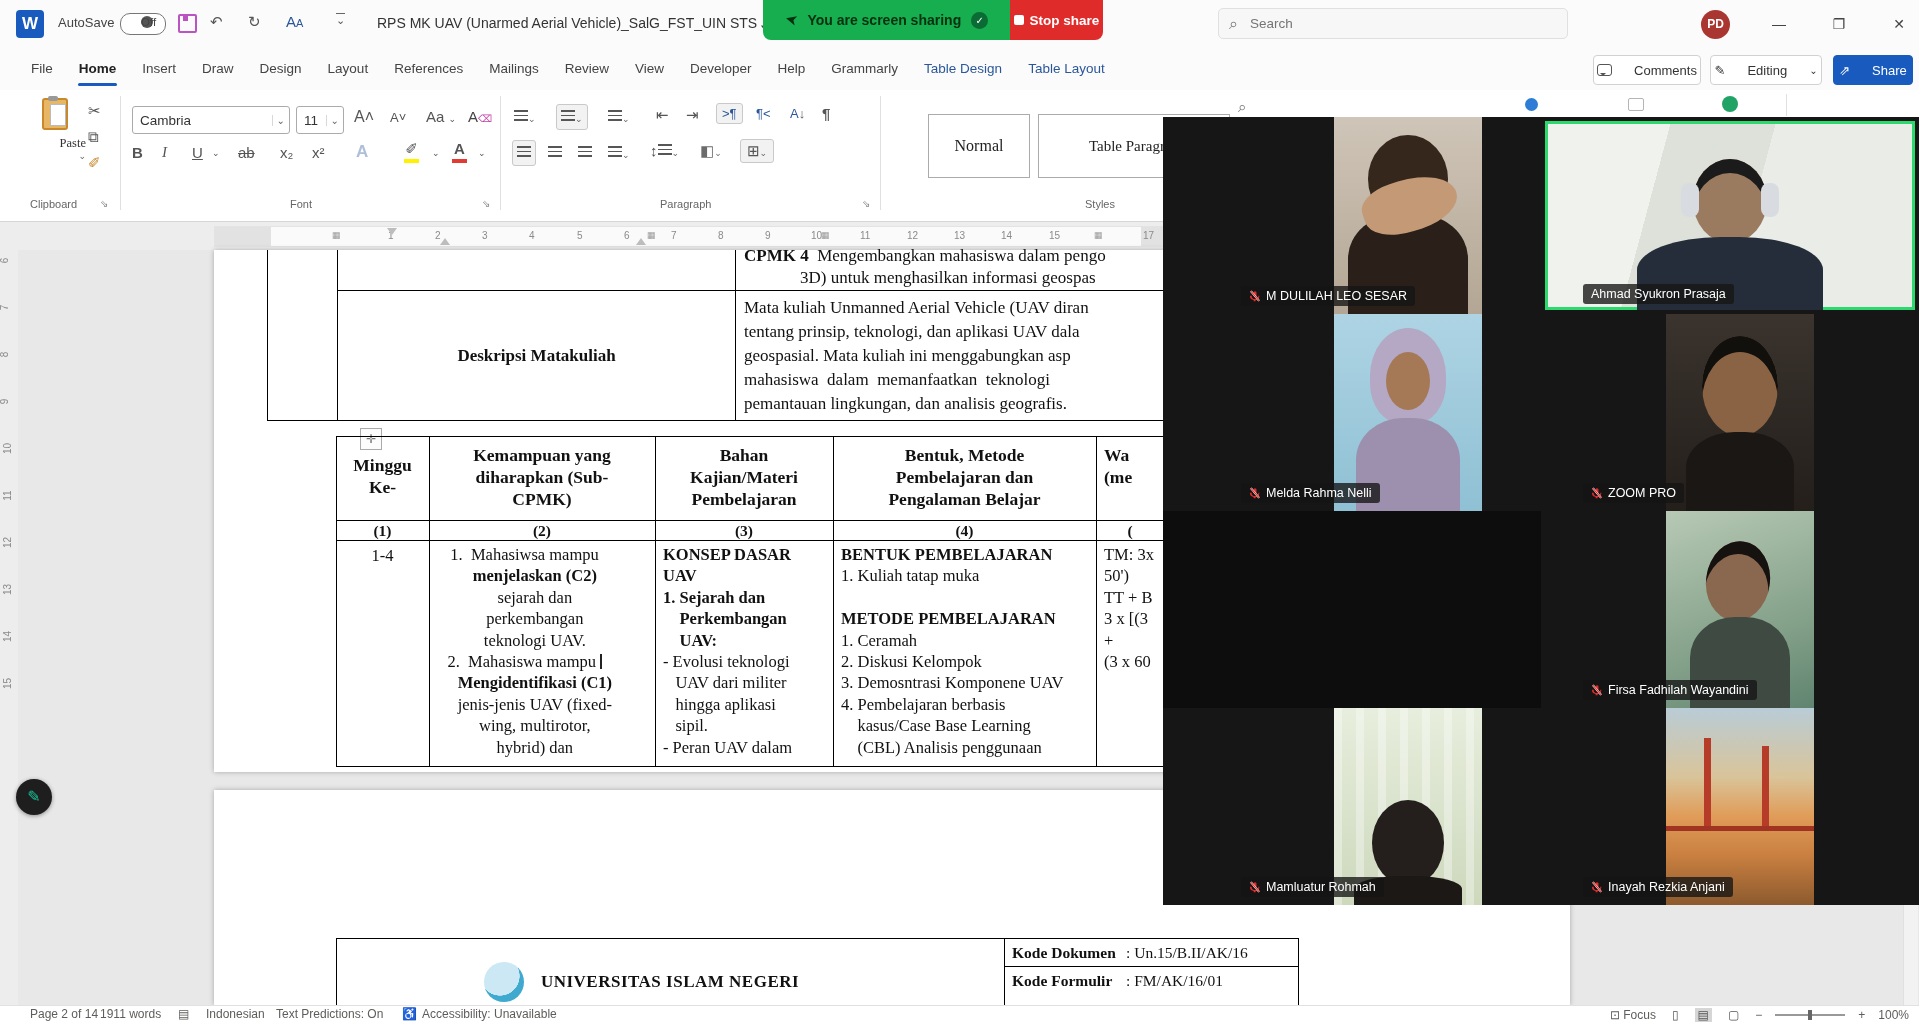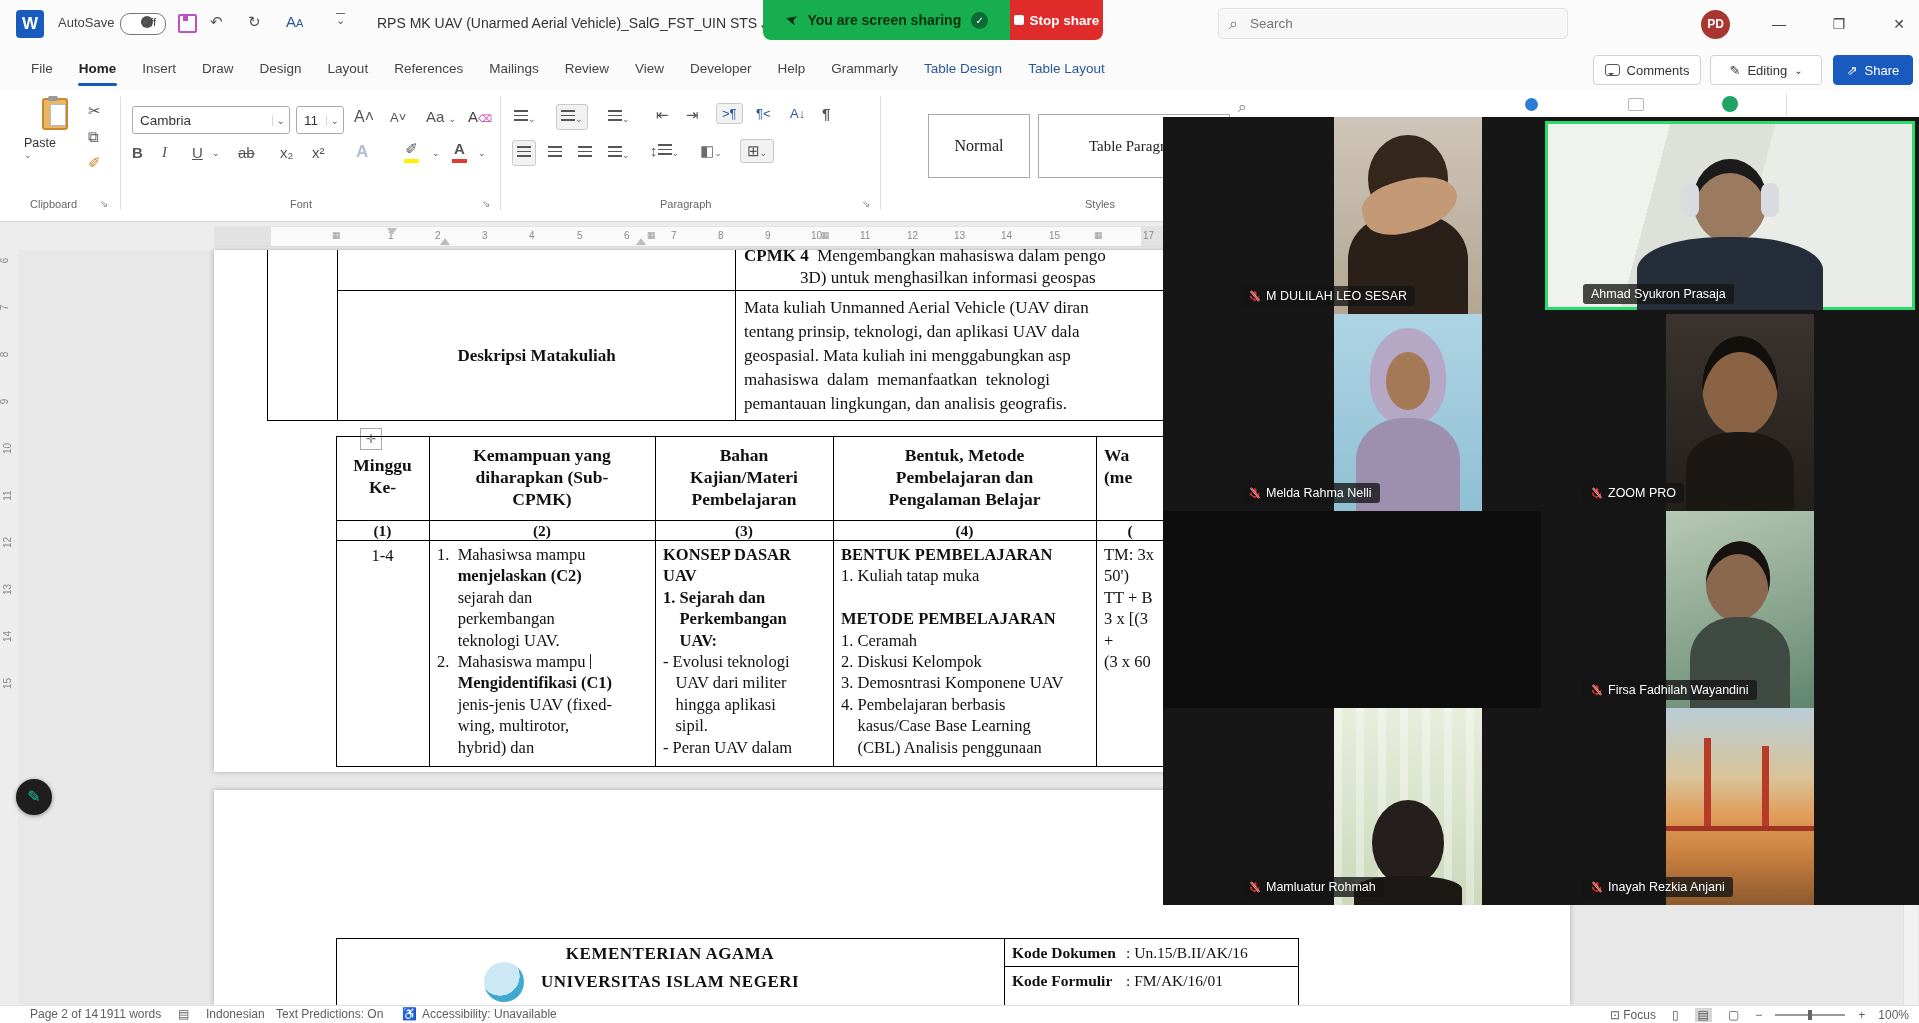--- a/index.html
+++ b/index.html
@@ -35,21 +35,21 @@
               display:flex;align-items:center;justify-content:center;gap:6px;z-index:60;cursor:pointer;}
   .banner-red .stopsq{width:10px;height:10px;background:#fff;border-radius:2px;}
   .banner-red .stoplbl{color:#fff;font-weight:bold;font-size:13.5px;}
   
   .tabsrow{left:0;top:48px;width:1919px;height:42px;background:#FBFBFB;display:flex;align-items:center;}
   .tab{padding:0 13px;font-size:13.5px;color:#444;height:42px;line-height:42px;position:relative;cursor:pointer;}
   .tab.active{color:#222;font-weight:bold;}
   .tab.active:after{content:"";position:absolute;left:12px;right:12px;bottom:4px;height:3px;background:#185ABD;border-radius:2px;}
   .tab.ctx{color:#2B579A;}
   .chip{top:55px;height:30px;border:1px solid #D1D1D1;border-radius:4px;background:#fff;display:flex;
-        align-items:center;justify-content:center;gap:7px;font-size:13px;color:#333;box-sizing:border-box;}
+        align-items:center;justify-content:center;gap:22px;font-size:13px;color:#333;box-sizing:border-box;}
   .share-chip{background:#185ABD;border-color:#185ABD;color:#fff;}
   .bubble{width:13px;height:10px;border:1.5px solid #555;border-radius:3px;position:relative;}
   .bubble:after{content:"";position:absolute;left:2px;bottom:-4px;border:3px solid transparent;border-top-color:#555;}
   
   .ribbon{left:0;top:90px;width:1919px;height:132px;background:#FFFFFF;border-bottom:1px solid #D6D6D6;box-sizing:border-box;}
   .rdiv{top:96px;width:1px;height:114px;background:#E0E0E0;}
   .rbtn{font-size:15px;color:#555;text-align:center;}
   .boxed{border:1px solid #C9C9C9;background:#F2F2F2;border-radius:3px;}
   .combo{border:1px solid #ABABAB;border-radius:3px;background:#fff;display:flex;align-items:center;
          font-size:13.5px;color:#333;box-sizing:border-box;padding-left:7px;}
@@ -171,21 +171,21 @@
       <span>Editing</span>
     <span style="font-size:10px;">⌄</span>
   </div>
   <div class="a chip share-chip" style="left:1833px;width:80px;">
     <span>⇗</span>
       <span>Share</span>
   </div>
 
   <div class="a ribbon">
 
-    <div class="a" style="left:24px;top:8px;width:62px;text-align:left;">
+    <div class="a" style="left:24px;top:8px;width:62px;text-align:right;font-family:Liberation Serif, serif;">
       <div class="paste-ic"></div>
       <div style="font-size:12.5px;margin-top:6px;">Paste</div>
       <div style="font-size:9px;color:#666;">⌄</div>
     </div>
     <span class="a rbtn" style="left:88px;top:12px;">✂</span>
     <span class="a rbtn" style="left:88px;top:38px;">⧉</span>
     <span class="a rbtn" style="left:88px;top:64px;color:#C8882B;">✐</span>
     <span class="a glabel" style="left:30px;top:108px;text-align:center;">Clipboard</span>
     <span class="a launch" style="left:100px;top:108px;">⇘</span>
     <div class="a rdiv" style="left:120px;top:6px;"></div>
@@ -340,21 +340,21 @@
   <div class="a doc pre" style="left:1104px;top:444px;font-weight:bold;font-size:17.5px;line-height:22px;">Wa
 (me</div>
 
   <div class="a doc" style="left:336px;top:522px;width:93px;text-align:center;font-weight:bold;font-size:15.5px;">(1)</div>
   <div class="a doc" style="left:429px;top:522px;width:226px;text-align:center;font-weight:bold;font-size:15.5px;">(2)</div>
   <div class="a doc" style="left:655px;top:522px;width:178px;text-align:center;font-weight:bold;font-size:15.5px;">(3)</div>
   <div class="a doc" style="left:833px;top:522px;width:263px;text-align:center;font-weight:bold;font-size:15.5px;">(4)</div>
   <div class="a doc" style="left:1100px;top:522px;width:60px;text-align:center;font-weight:bold;font-size:15.5px;">(</div>
 
   <div class="a doc" style="left:336px;top:546px;width:93px;text-align:center;font-size:16.5px;">1-4</div>
-  <div class="a doc pre" style="left:437px;top:544px;font-size:16.5px;line-height:21.4px;"><span>1.  Mahasiwsa mampu
+  <div class="a doc pre" style="left:437px;top:544px;font-size:16.5px;line-height:21.4px;text-align:center;"><span>1.  Mahasiwsa mampu
      </span><b>menjelaskan (C2)</b><span>
      sejarah dan
      perkembangan
      teknologi UAV.
 </span><span>2.  Mahasiswa mampu </span><span class="caret"></span><b>
      Mengidentifikasi (C1)</b><span>
      jenis-jenis UAV (fixed-
      wing, multirotor,
      hybrid) dan</span></div>
   <div class="a doc pre" style="left:663px;top:544px;font-size:16.5px;line-height:21.4px;"><b>KONSEP DASAR
@@ -384,21 +384,20 @@
 +
 (3 x 60</div>
 
   <div class="a page" style="left:214px;top:790px;width:1356px;height:215px;overflow:hidden;">
     <div class="a bline" style="left:122px;top:148px;width:962px;height:1px;"></div>
     <div class="a bline" style="left:122px;top:148px;width:1px;height:67px;"></div>
     <div class="a bline" style="left:790px;top:148px;width:1px;height:67px;"></div>
     <div class="a bline" style="left:1084px;top:148px;width:1px;height:67px;"></div>
     <div class="a bline" style="left:790px;top:176px;width:294px;height:1px;"></div>
     <div class="a" style="left:270px;top:172px;width:40px;height:40px;border-radius:50%;background:radial-gradient(circle at 40% 35%,#CBE8F4 0 55%,#3FA9D0 56% 100%);"></div>
-    <div class="a doc" style="left:256px;top:154px;width:400px;text-align:center;font-weight:bold;font-size:17px;letter-spacing:.5px;">KEMENTERIAN AGAMA</div>
     <div class="a doc" style="left:256px;top:182px;width:400px;text-align:center;font-weight:bold;font-size:17px;letter-spacing:.5px;">UNIVERSITAS ISLAM NEGERI</div>
     <div class="a doc" style="left:798px;top:154px;font-weight:bold;font-size:15.5px;">Kode Dokumen</div>
     <div class="a doc" style="left:912px;top:154px;font-size:15.5px;">:  Un.15/B.II/AK/16</div>
     <div class="a doc" style="left:798px;top:182px;font-weight:bold;font-size:15.5px;">Kode Formulir</div>
     <div class="a doc" style="left:912px;top:182px;font-size:15.5px;">:  FM/AK/16/01</div>
   </div>
 
   <div class="a gfab">✎</div>
   <div class="a scrolltrack"></div>
 

